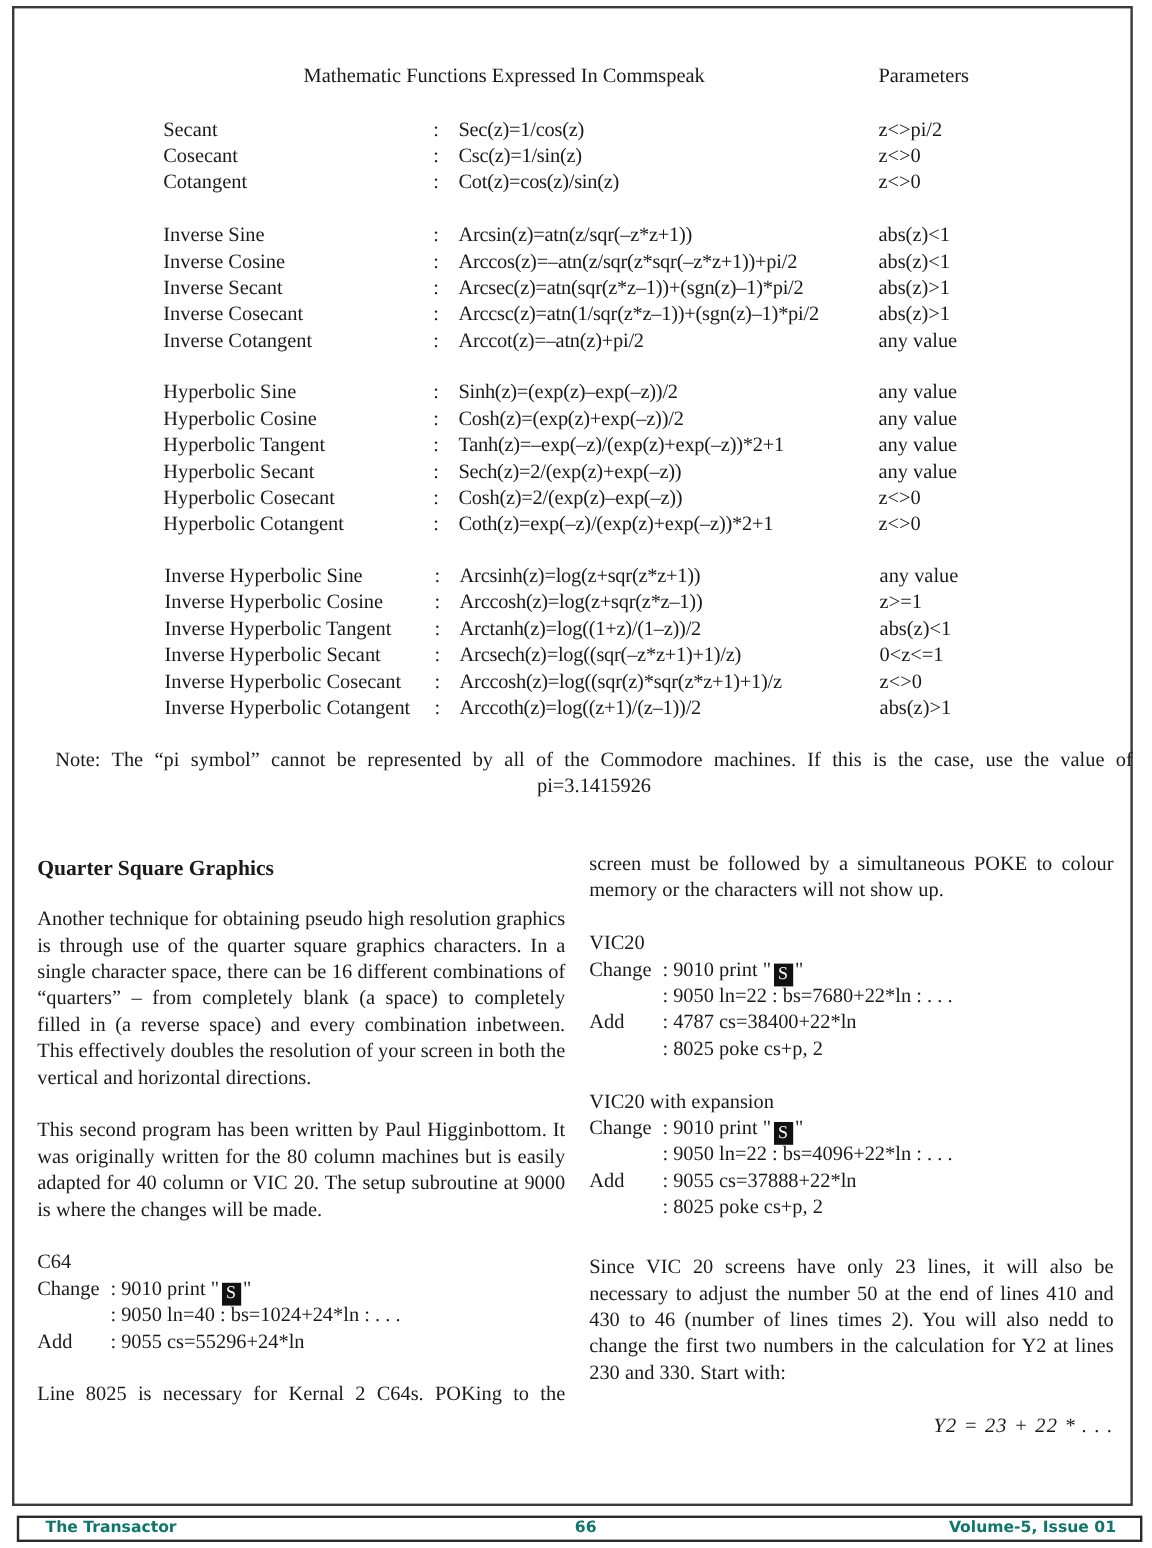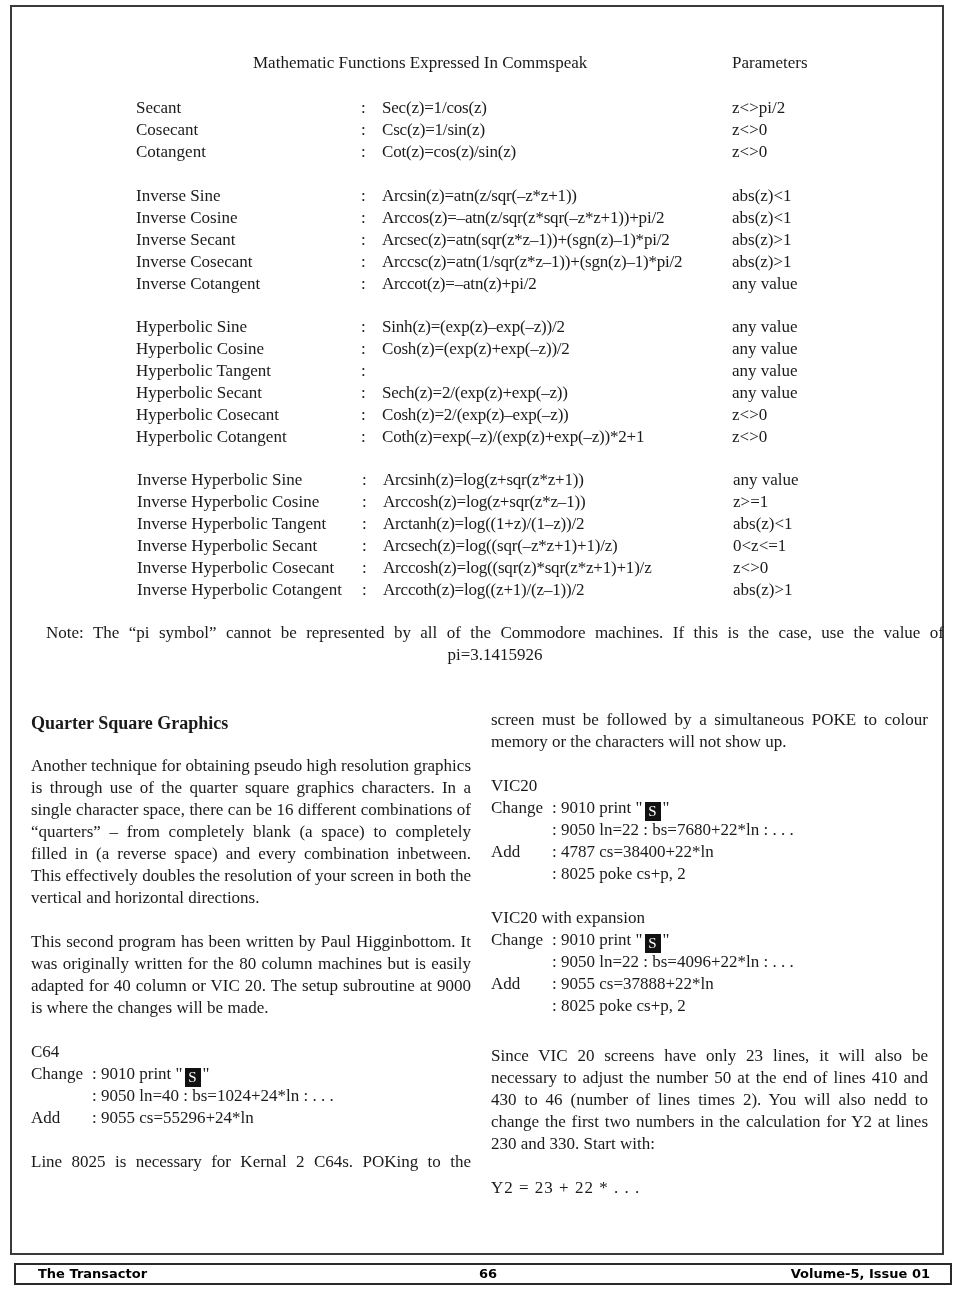--- a/index.html
+++ b/index.html
@@ -22,25 +22,25 @@
   .col-left { left: 31px; top: 712px; width: 440px; }
   .col-right { left: 491px; top: 709px; width: 437px; }
   .heading { font-weight: bold; font-size: 18px; margin: 0 0 21px 0; }
   .para { text-align: justify; margin: 0 0 22px 0; }
   .code-block { margin: 0 0 22px 0; }
   .code-line { position: relative; height: 22px; white-space: nowrap; }
   .code-label { position: absolute; left: 0; }
   .code-text { position: absolute; left: 61px; }
   .rev-s { display: inline-block; background: #111; color: #fff; width: 16px; height: 19px;
            line-height: 19px; text-align: center; font-size: 15px; vertical-align: -3px; margin: 0 2px; }
-  .formula-center { text-align: left; margin-top: 22px; letter-spacing: 1px; }
+  .formula-center { text-align: right; margin-top: 22px; letter-spacing: 1px; font-style: italic; }
   .footer-box { position: absolute; left: 14px; top: 1263px; width: 938px; height: 22px;
                 border: 2px solid #2a2a2a; box-sizing: border-box; }
   .footer-text { position: absolute; top: 0; font-family: "DejaVu Sans", sans-serif; font-weight: bold;
-                 font-size: 13px; line-height: 18px; color: #000000; }
+                 font-size: 13px; line-height: 18px; color: #0f766e; }
   .footer-left { left: 22px; }
   .footer-center { left: 463px; }
   .footer-right { right: 20px; }
 </style>
 </head>
 <body>
 
 <div class="page-box"></div>
 
 <div class="table-title">Mathematic Functions Expressed In Commspeak</div>
@@ -109,20 +109,21 @@
   </div>
   <div class="fn-row">
     <span class="fn-name">Hyperbolic Cosine</span>
     <span class="fn-colon">:</span>
     <span class="fn-formula">Cosh(z)=(exp(z)+exp(–z))/2</span>
     <span class="fn-param">any value</span>
   </div>
   <div class="fn-row">
     <span class="fn-name">Hyperbolic Tangent</span>
     <span class="fn-colon">:</span>
+    <span class="fn-formula">Tanh(z)=–exp(–z)/(exp(z)+exp(–z))*2+1</span>
     <span class="fn-param">any value</span>
   </div>
   <div class="fn-row">
     <span class="fn-name">Hyperbolic Secant</span>
     <span class="fn-colon">:</span>
     <span class="fn-formula">Sech(z)=2/(exp(z)+exp(–z))</span>
     <span class="fn-param">any value</span>
   </div>
   <div class="fn-row">
     <span class="fn-name">Hyperbolic Cosecant</span>

